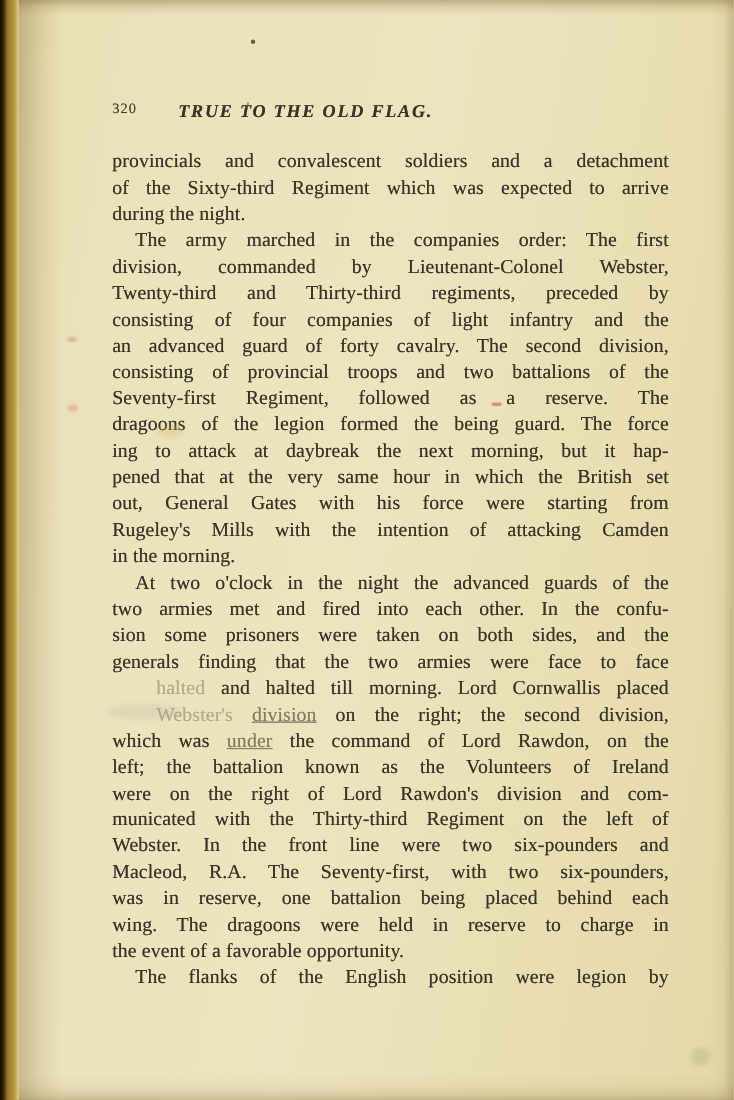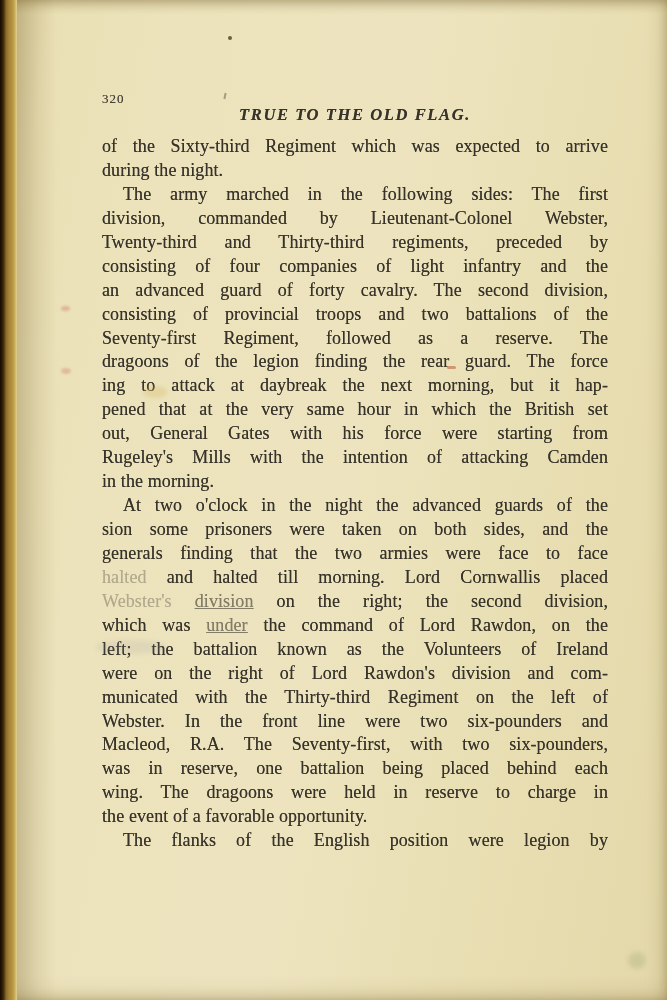--- a/index.html
+++ b/index.html
@@ -55,22 +55,21 @@
     position: absolute;
     left: 0; top: 0;
     font-size: 13px;
     font-weight: normal;
     letter-spacing: 1px;
     text-shadow: 0 0 .5px rgba(55,50,40,.65);
     opacity: .92;
   }
   .head-title {
     position: absolute;
-    left: 60px; right: 60px; top: 14px;
-    text-align: center;
+    left: 60px; right: 60px; top: 0;
     font-size: 16.5px;
     font-weight: bold;
     font-style: italic;
     letter-spacing: 1.6px;
     text-shadow: 0 0 .5px rgba(55,50,40,.7);
   }
   
   .body-text {
     position: absolute;
     top: 135px;
@@ -85,21 +84,21 @@
   .bl {
     text-align: justify;
     text-align-last: justify;
     white-space: normal;
     height: 23.95px;
     overflow: visible;
   }
   .bl.short { text-align-last: left; }
   .bl.indent { text-indent: 21px; }
   
-  .faded  { opacity: .32; filter: blur(.5px); }
+  .faded  { opacity: .32; filter: blur(.5px); margin-left: 40px; }
   .dim    { opacity: .58; filter: blur(.3px); text-decoration: underline; }
   
   .artifact { position: absolute; pointer-events: none; }
   .dot-speck   { left: 228px; top: 36px; width: 4px; height: 4px; background: #55442a; border-radius: 50%; opacity: .85; }
   .tick-mark   { left: 224px; top: 93px; width: 2px; height: 6px; background: #6b6152; opacity: .55; transform: rotate(12deg); }
   .pink-smudge-1 { left: 61px; top: 306px; width: 9px; height: 5px; background: rgba(205,130,115,.45); border-radius: 50%; filter: blur(1px); }
   .pink-smudge-2 { left: 61px; top: 368px; width: 10px; height: 6px; background: rgba(205,130,115,.40); border-radius: 50%; filter: blur(1px); }
   .red-dash    { left: 447px; top: 366px; width: 9px; height: 3px; background: rgba(190,85,60,.55); border-radius: 2px; filter: blur(.4px); }
   .yellow-stain{ left: 143px; top: 386px; width: 24px; height: 12px; background: rgba(212,180,95,.32); border-radius: 50%; filter: blur(2px); }
   .green-spot  { left: 628px; top: 952px; width: 18px; height: 17px; background: rgba(182,182,132,.45); border-radius: 50%; filter: blur(2px); }
@@ -111,36 +110,38 @@
 <div class="scan">
   <div class="spine"></div>
   <div class="spine-shadow"></div>
 
   <div class="runhead">
     <span class="folio">320</span>
     <span class="head-title">TRUE TO THE OLD FLAG.</span>
   </div>
 
   <div class="body-text">
+      <div class="bl">provincials and convalescent soldiers and a detachment</div>
       <div class="bl">of the Sixty-third Regiment which was expected to arrive</div>
       <div class="bl short">during the night.</div>
-      <div class="bl indent">The army marched in the following sides: The first</div>
+      <div class="bl indent">The army marched in the companies order: The first</div>
       <div class="bl">division, commanded by Lieutenant-Colonel Webster,</div>
       <div class="bl">Twenty-third and Thirty-third regiments, preceded by</div>
       <div class="bl">consisting of four companies of light infantry and the</div>
       <div class="bl">an advanced guard of forty cavalry.  The second division,</div>
       <div class="bl">consisting of provincial troops and two battalions of the</div>
       <div class="bl">Seventy-first Regiment, followed as a reserve.  The</div>
-      <div class="bl">dragoons of the legion finding the rear guard.  The force</div>
+      <div class="bl">dragoons of the legion formed the being guard.  The force</div>
       <div class="bl">ing to attack at daybreak the next morning, but it hap-</div>
       <div class="bl">pened that at the very same hour in which the British set</div>
       <div class="bl">out, General Gates with his force were starting from</div>
       <div class="bl">Rugeley's Mills with the intention of attacking Camden</div>
       <div class="bl short">in the morning.</div>
       <div class="bl indent">At two o'clock in the night the advanced guards of the</div>
+      <div class="bl">two armies met and fired into each other.  In the confu-</div>
       <div class="bl">sion some prisoners were taken on both sides, and the</div>
       <div class="bl">generals finding that the two armies were face to face</div>
       <div class="bl"><span class="faded">halted</span><span> and halted till morning.  Lord Cornwallis placed</span></div>
       <div class="bl"><span class="faded">Webster's </span><span class="dim">division</span><span> on the right; the second division,</span></div>
       <div class="bl"><span>which was </span><span class="dim">under</span><span> the command of Lord Rawdon, on the</span></div>
       <div class="bl">left; the battalion known as the Volunteers of Ireland</div>
       <div class="bl">were on the right of Lord Rawdon's division and com-</div>
       <div class="bl">municated with the Thirty-third Regiment on the left of</div>
       <div class="bl">Webster.  In the front line were two six-pounders and</div>
       <div class="bl">Macleod, R.A.  The Seventy-first, with two six-pounders,</div>

